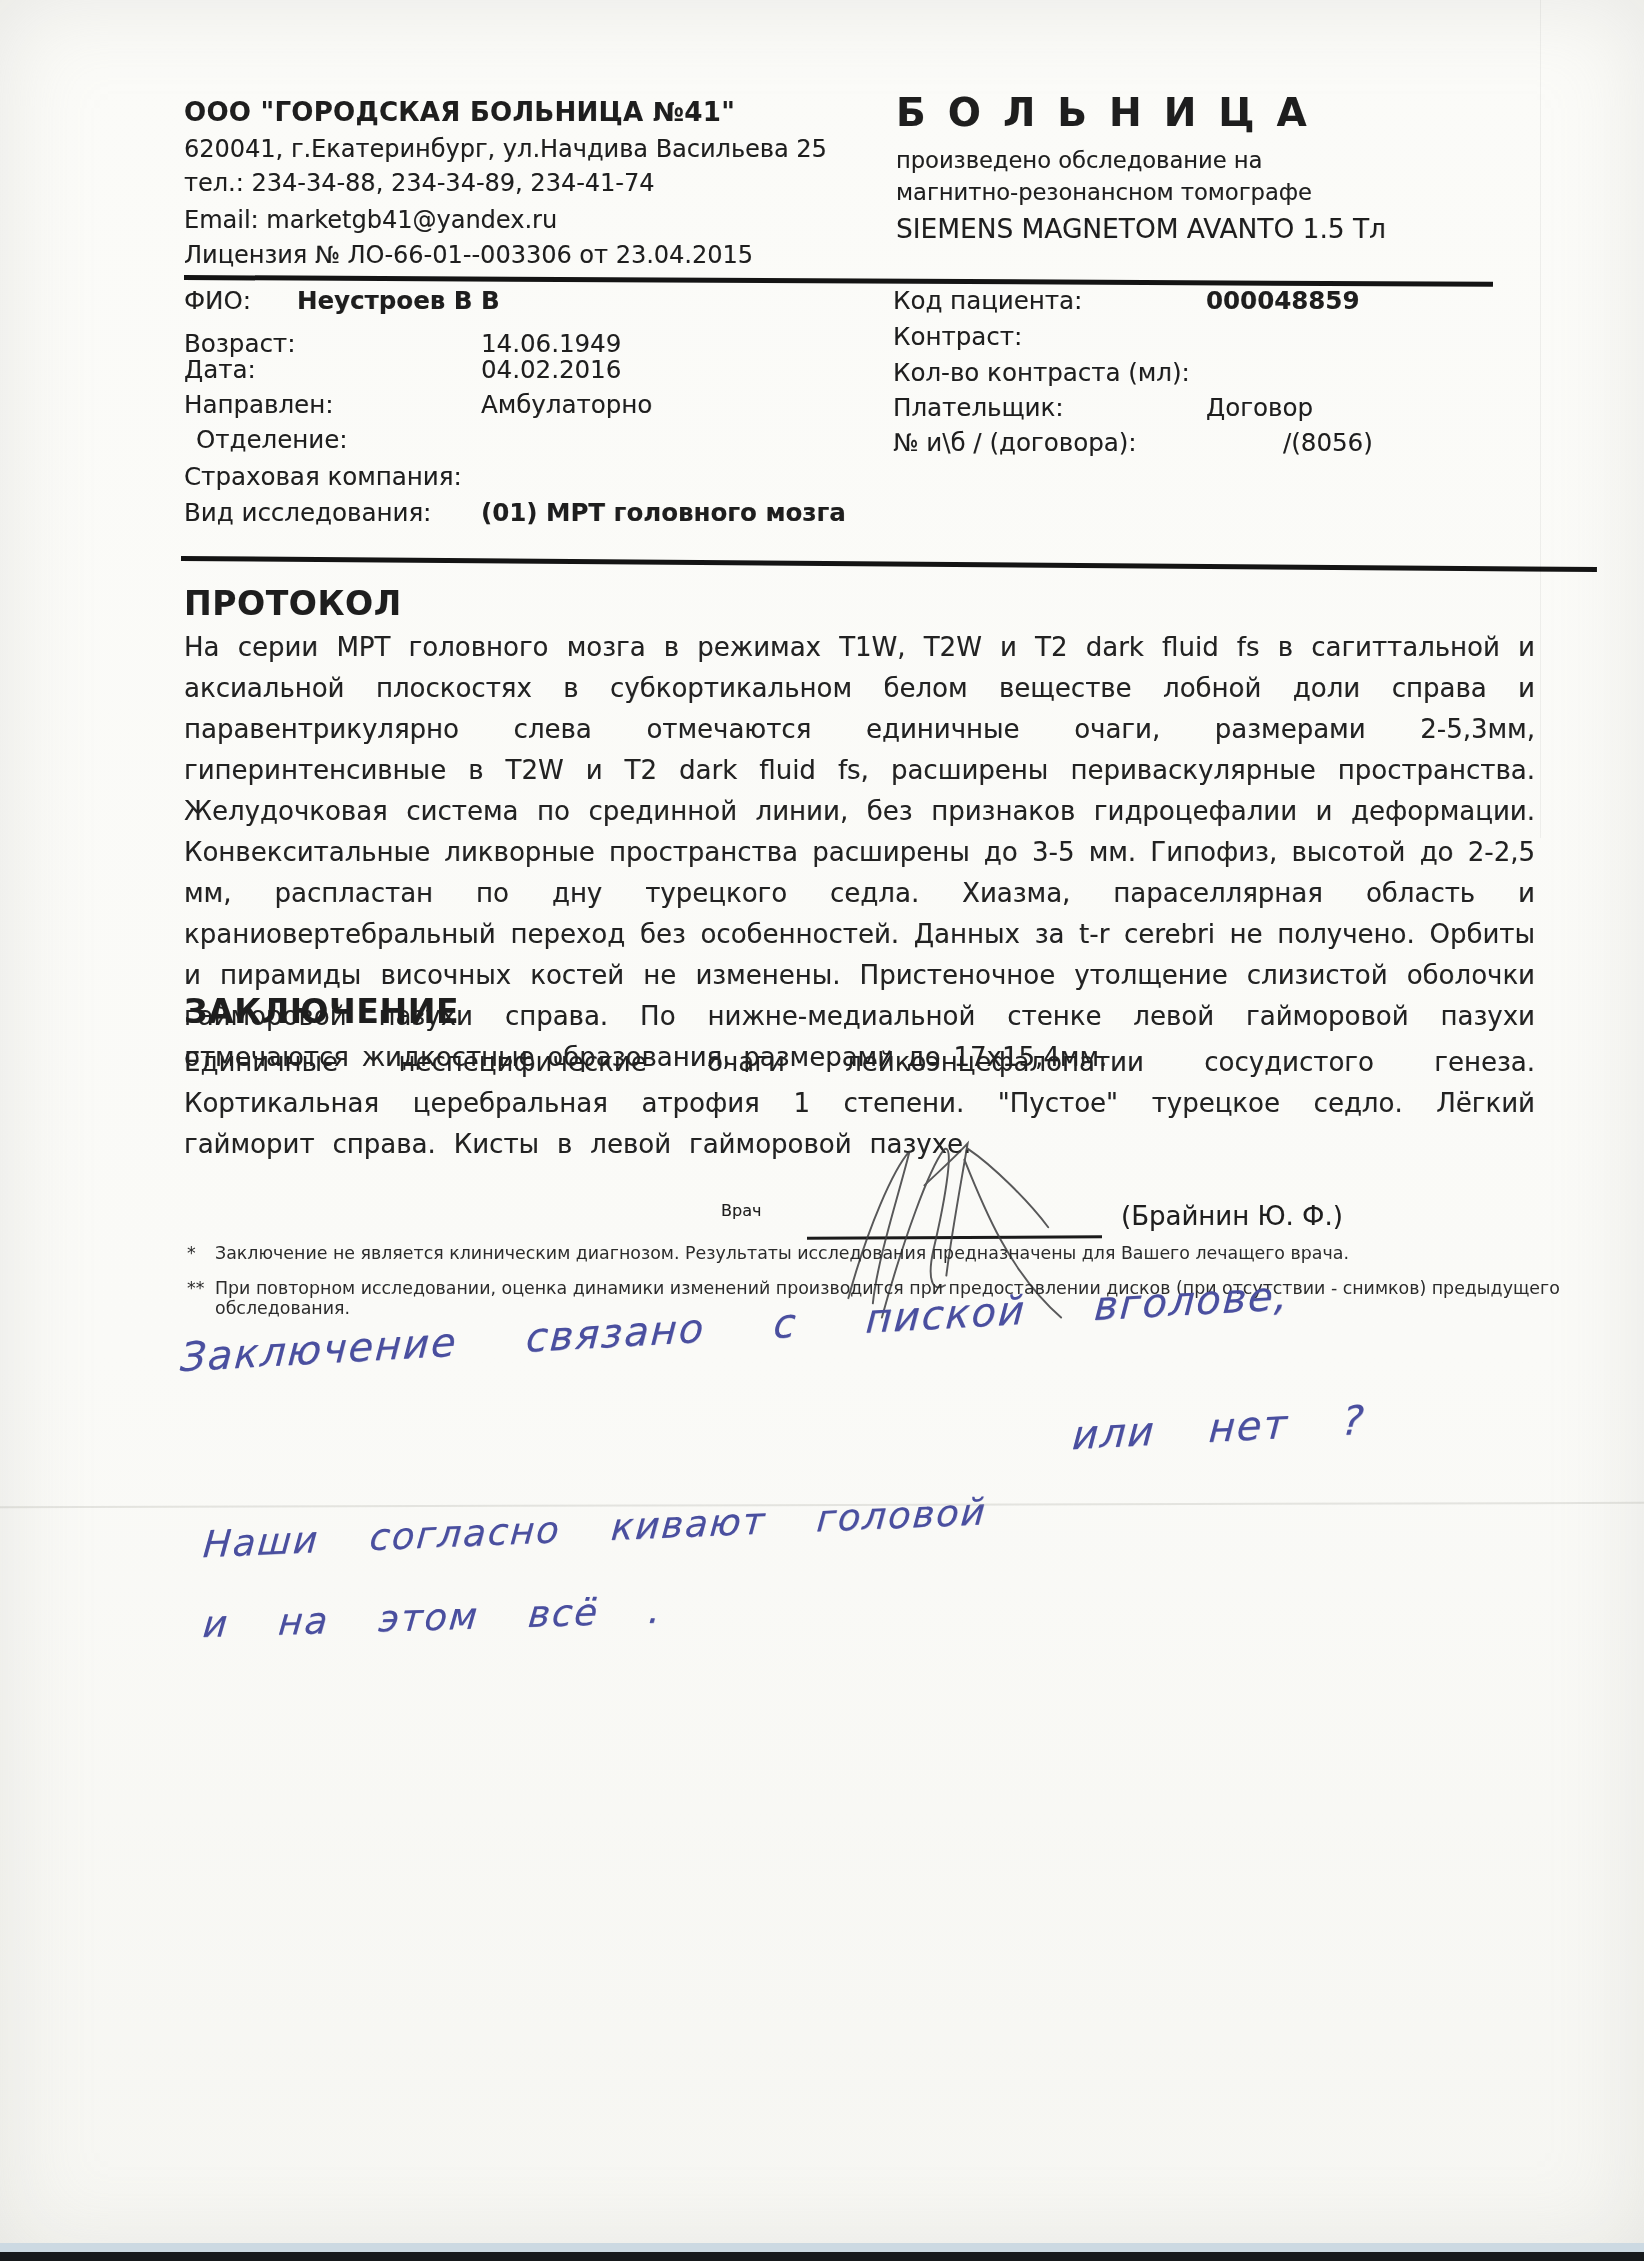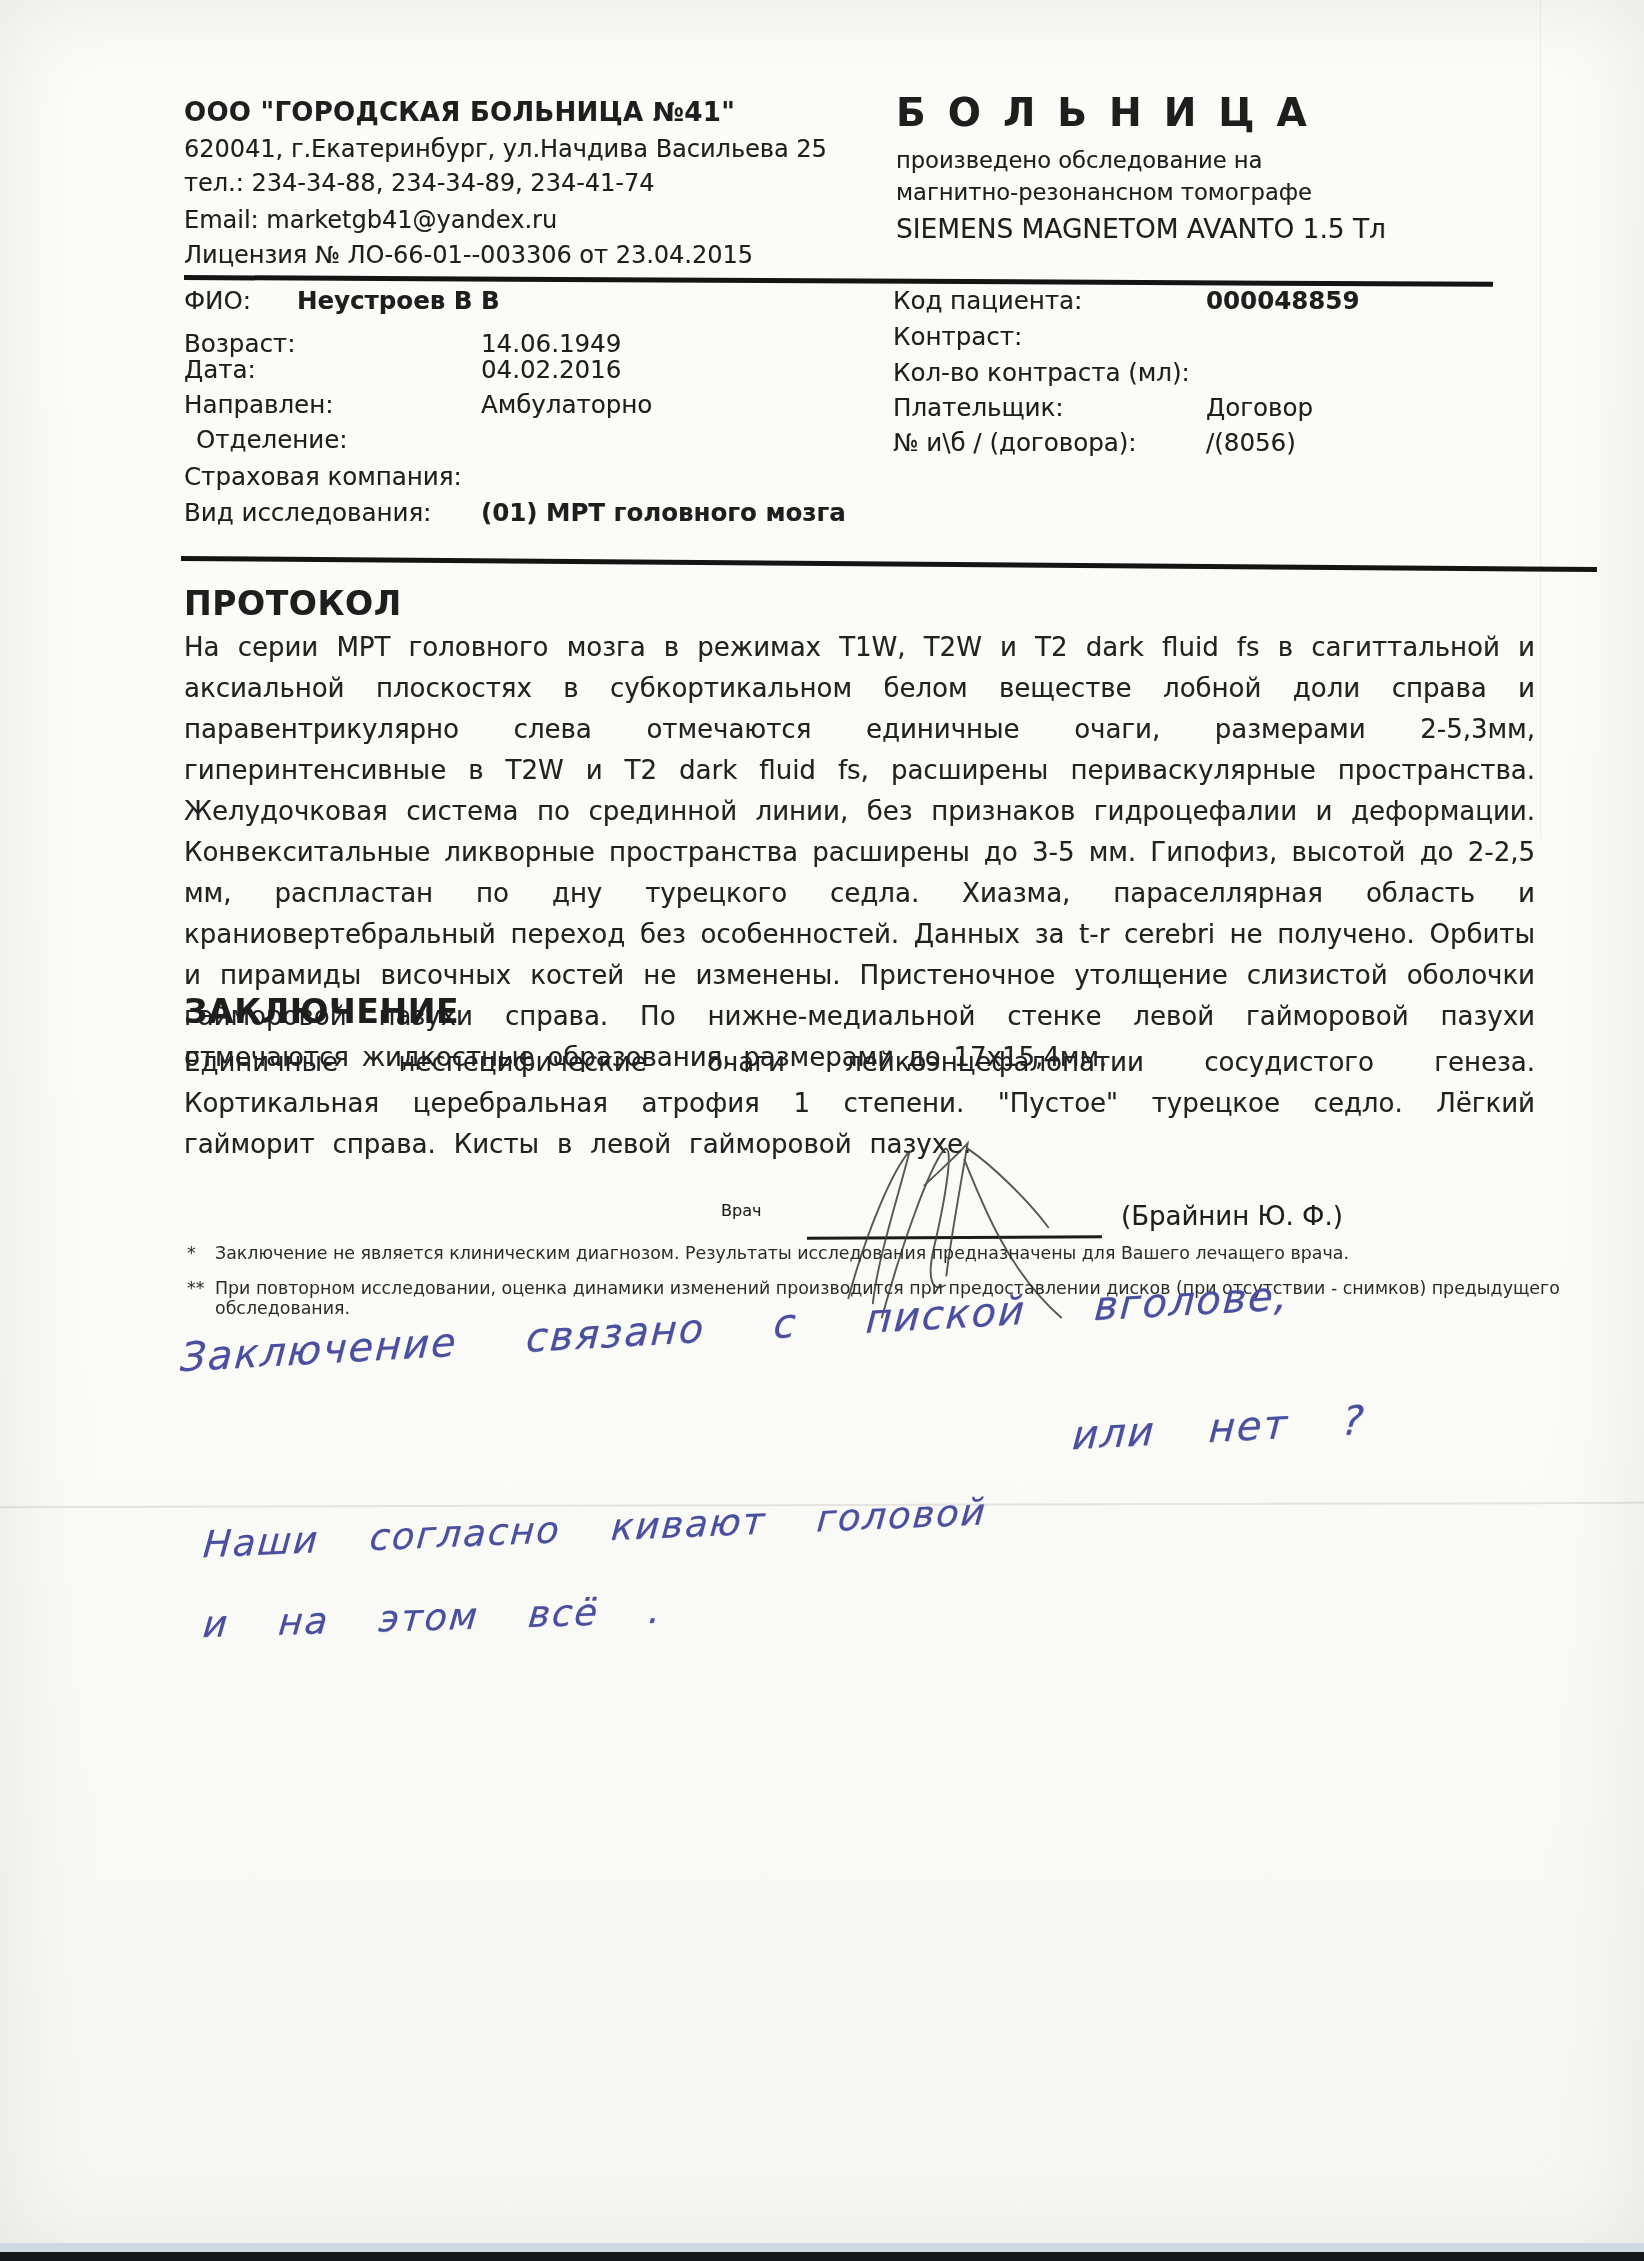--- a/index.html
+++ b/index.html
@@ -24,21 +24,21 @@
   .cert-device{font-size:26.4px;font-weight:400;}
   
   .rule{background:#141414;height:4.5px;transform-origin:left center;}
   
   .prow{position:absolute;display:flex;font-size:24.5px;white-space:nowrap;}
   .plabel{display:inline-block;width:297px;}
   .plabel.fio{width:113px;}
   .plabel.rt{width:313px;}
   .pvalue{display:inline-block;}
   .bold{font-weight:700;}
-  .indent{}
+  .indent{margin-left:77px;}
   
   .heading{font-size:33px;font-weight:700;letter-spacing:0.6px;}
   .para{font-size:26px;line-height:41px;text-align:justify;color:#222;}
   .para.p1{word-spacing:4.5px;}
   .para.p2{word-spacing:9.7px;}
   
   .doc-label{font-size:16px;}
   .doc-underline{background:#1b1b1b;height:2.6px;}
   .doc-name{font-size:26px;}
   .footnote{display:flex;font-size:17.4px;color:#2b2b2b;}

